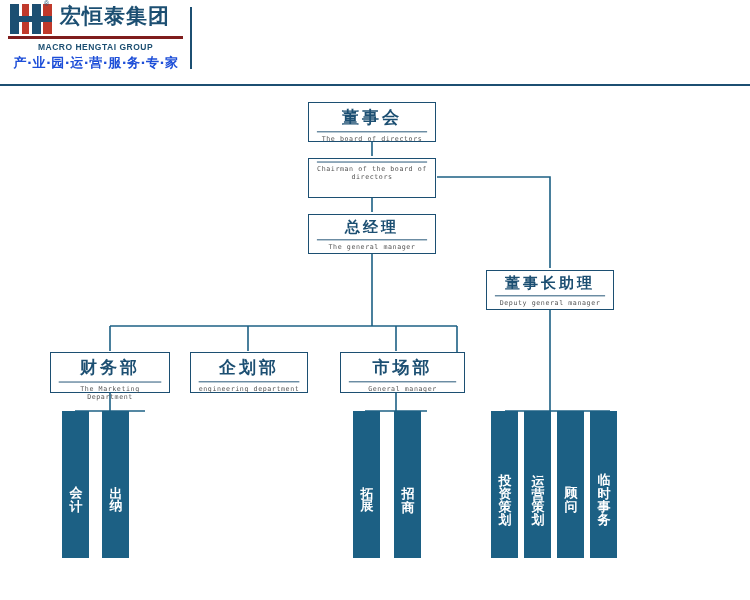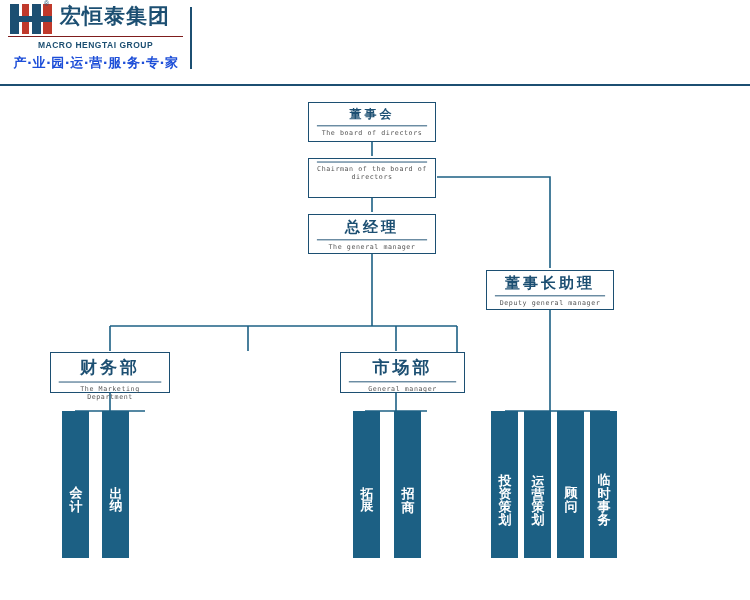--- a/index.html
+++ b/index.html
@@ -35,21 +35,21 @@
     position:absolute;left:44px;top:4px;font-size:7px;color:#1c4f72;
   }
   .logo-cn{
     position:absolute;left:60px;top:6px;
     font-family:"DejaVu Sans",sans-serif;
     font-size:21px;font-weight:bold;color:#1c4f72;letter-spacing:1px;
   }
   .logo-en{
     position:absolute;left:8px;top:40px;width:175px;
     font-size:8.5px;color:#1c4f72;letter-spacing:.5px;text-align:center;
-    border-top:1px solid #7f1d1d;padding-top:3px;font-weight:bold;
+    border-top:3px solid #7f1d1d;padding-top:3px;font-weight:bold;
   }
   .logo-slogan{
     position:absolute;left:6px;top:58px;width:180px;
     font-family:"DejaVu Sans",sans-serif;
     font-size:13px;font-weight:bold;color:#1d4ed8;letter-spacing:.5px;
     text-align:center;
   }
   .header-divider{
     width:2px;height:62px;background:#1c4f72;flex:none;margin:0 0 0 2px;
   }
@@ -83,21 +83,21 @@
     font-family:"DejaVu Sans",sans-serif;
     font-weight:bold;color:#1c4f72;letter-spacing:3px;
     padding-top:3px;
   }
   .node .en{
     font-size:7px;color:#555;letter-spacing:.6px;
     border-top:1px solid #1c4f72;margin:2px 5px 0 5px;padding:3px 0 2px 0;
     font-family:"DejaVu Sans Mono","Liberation Mono",monospace;
     transform:scale(.95);
   }
-  .node.lvl1 .cn{font-size:12px;}
+  .node.lvl1 .cn{font-size:17px;}
   .node.lvl2 .cn{font-size:15px;}
   .node.dept .cn{font-size:17px;}
 
   
   .vcol{
     position:absolute;background:#1c6084;
     color:#ffffff;
     font-family:"DejaVu Sans",sans-serif;
     font-size:13px;font-weight:bold;
     writing-mode:vertical-rl;
@@ -182,20 +182,24 @@
   <div class="node lvl2" style="left:486px;top:184px;width:128px;height:40px;">
     <div class="cn">董事长助理</div>
     <div class="en">Deputy general manager</div>
   </div>
 
   <div class="node dept" style="left:50px;top:266px;width:120px;height:41px;">
     <div class="cn">财务部</div>
     <div class="en">The Marketing Department</div>
   </div>
 
+  <div class="node dept" style="left:190px;top:266px;width:118px;height:41px;">
+    <div class="cn">企划部</div>
+    <div class="en">engineering department</div>
+  </div>
 
   <div class="node dept" style="left:340px;top:266px;width:125px;height:41px;text-align:center;">
     <div class="cn">市场部</div>
     <div class="en">General manager</div>
   </div>
 
   <div class="vcol" style="left:62px;top:325px;width:27px;height:147px;">会计</div>
   <div class="vcol" style="left:102px;top:325px;width:27px;height:147px;">出纳</div>
 
   <div class="vcol" style="left:353px;top:325px;width:27px;height:147px;">拓展</div>

